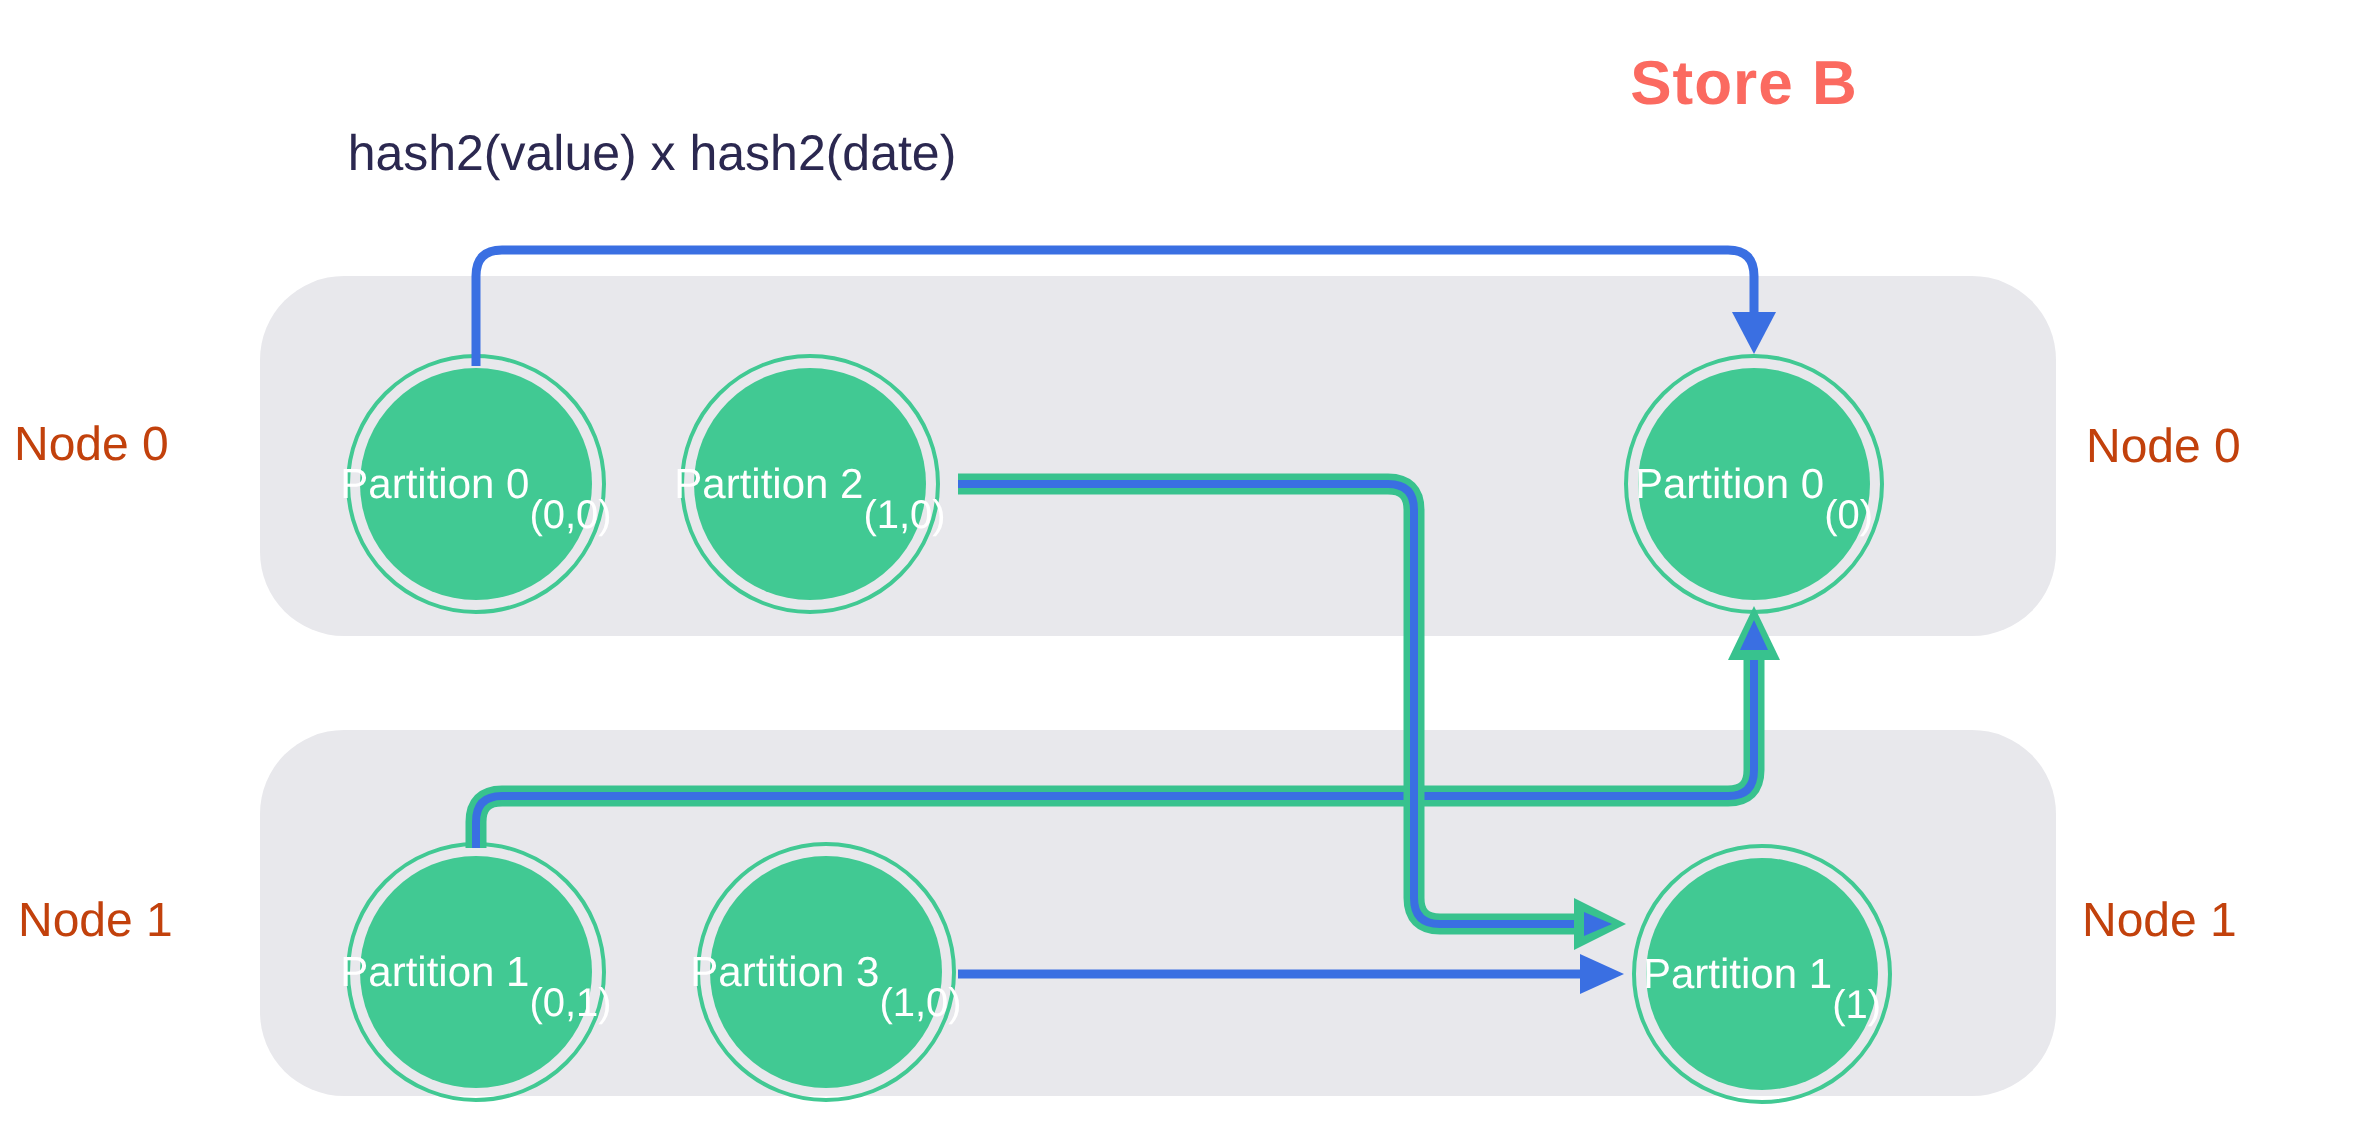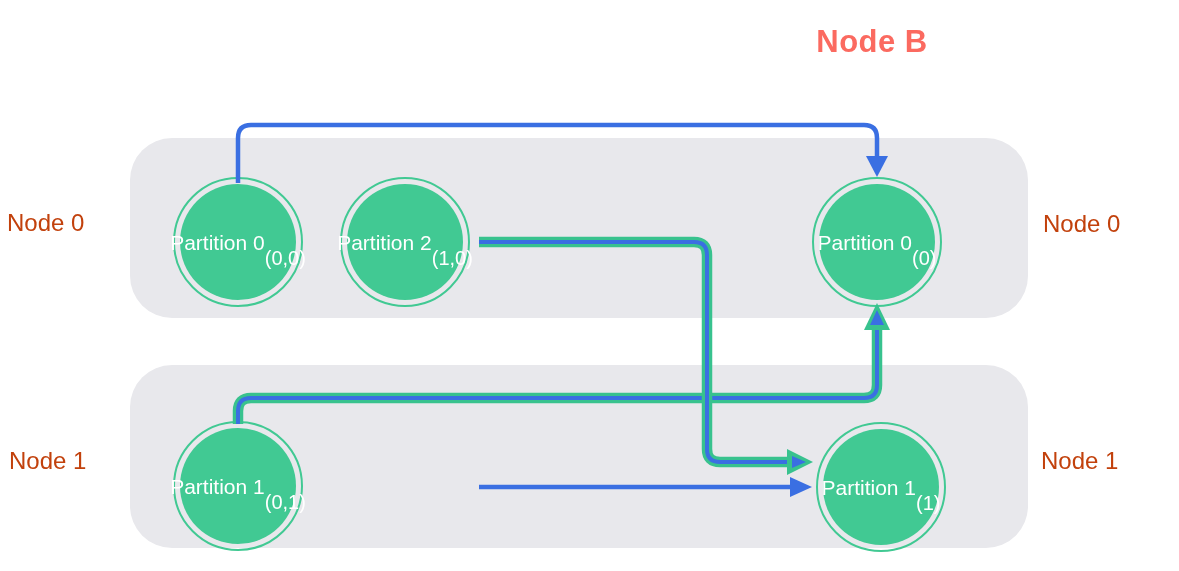--- a/index.html
+++ b/index.html
@@ -29,21 +29,22 @@
   svg.edges { position:absolute; left:0; top:0; z-index:3; pointer-events:none; }
 </style>
 </head>
 <body>
 
 <div class="stage">
 
   <div class="node-box row0"></div>
   <div class="node-box row1"></div>
 
-  <div class="store-title" style="left:872px">Node B</div>
+  <div class="store-subtitle" style="left:326px">hash2(value) x hash2(date)</div>
+  <div class="store-title" style="left:872px">Store B</div>
 
   <div class="node-label" style="left:7px;  top:209px">Node 0</div>
   <div class="node-label" style="left:1043px;top:210px">Node 0</div>
   <div class="node-label" style="left:9px;  top:447px">Node 1</div>
   <div class="node-label" style="left:1041px;top:447px">Node 1</div>
 
   <div class="pcircle" style="left:173px;top:177px">
     <div class="pdisc">
       <div class="ptitle">Partition 0</div>
       <div class="pkey">(0,0)</div>
@@ -58,20 +59,26 @@
   <div class="pcircle" style="left:812px;top:177px">
     <div class="pdisc">
       <div class="ptitle">Partition 0</div>
       <div class="pkey">(0)</div>
     </div>
   </div>
   <div class="pcircle" style="left:173px;top:421px">
     <div class="pdisc">
       <div class="ptitle">Partition 1</div>
       <div class="pkey">(0,1)</div>
+    </div>
+  </div>
+  <div class="pcircle" style="left:348px;top:421px">
+    <div class="pdisc">
+      <div class="ptitle">Partition 3</div>
+      <div class="pkey">(1,0)</div>
     </div>
   </div>
   <div class="pcircle" style="left:816px;top:422px">
     <div class="pdisc">
       <div class="ptitle">Partition 1</div>
       <div class="pkey">(1)</div>
     </div>
   </div>
 
   <svg class="edges" width="1179" height="571" viewBox="0 0 1179 571">

